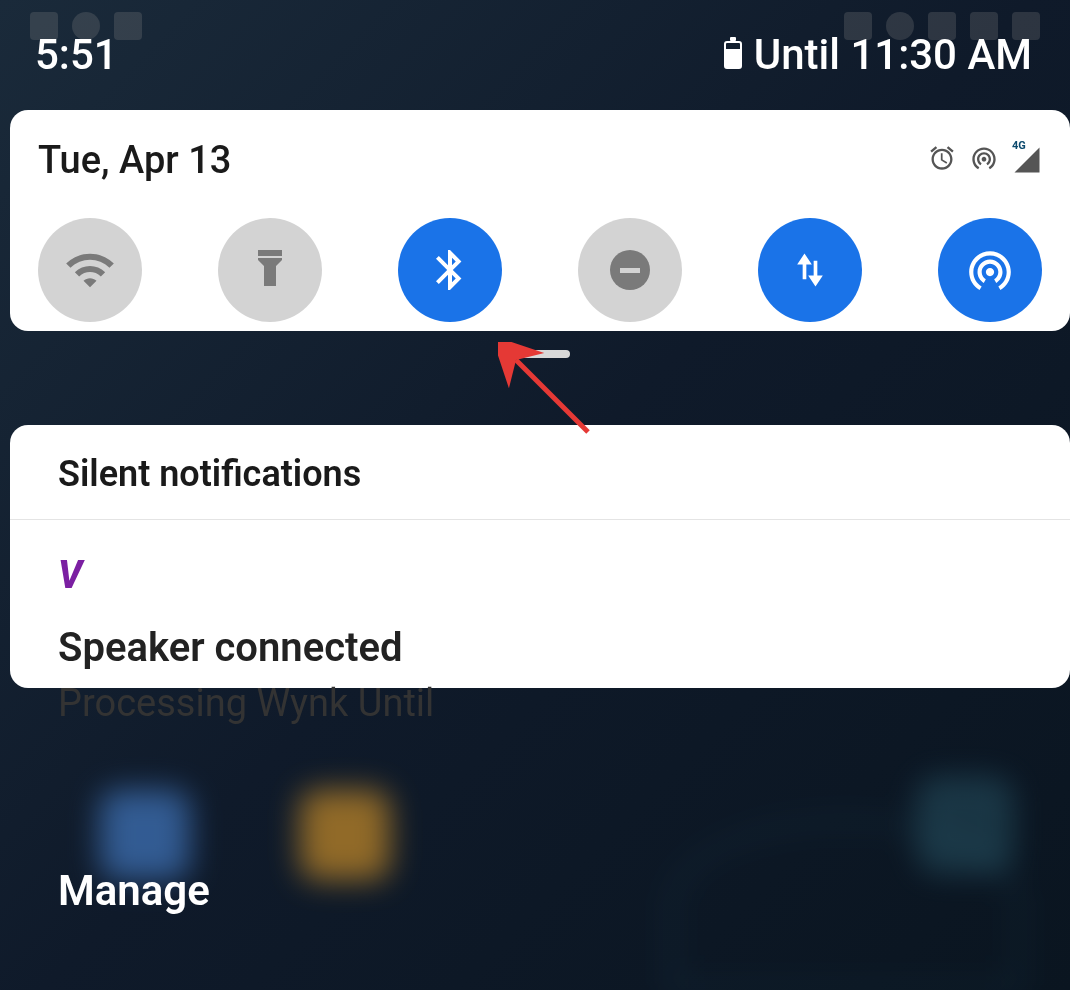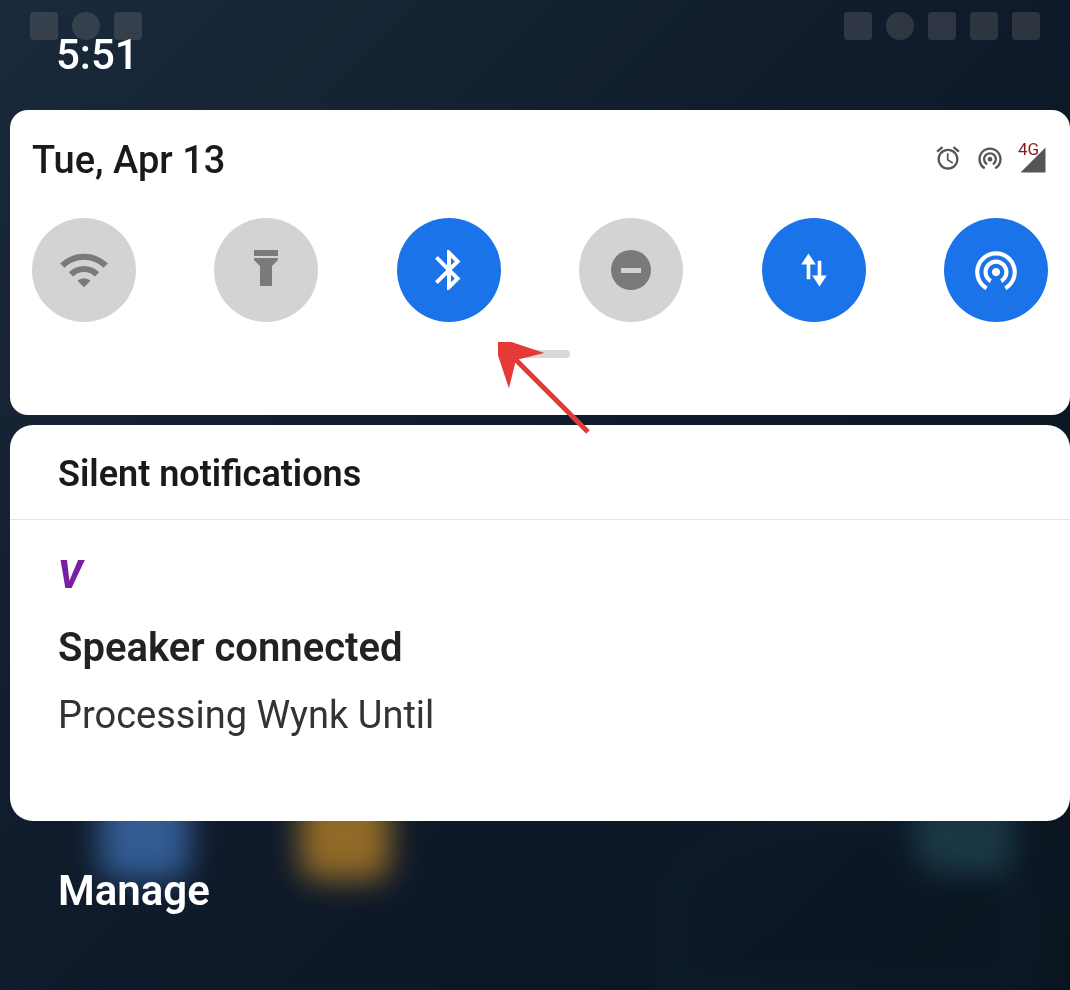--- a/index.html
+++ b/index.html
@@ -55,21 +55,21 @@
     }
     .status-dot.round { border-radius: 50%; }
     .status-row {
       position: absolute;
       top: 30px;
       left: 0;
       right: 0;
       display: flex;
       justify-content: space-between;
       align-items: center;
-      padding: 0 38px 0 56px;
+      padding: 0 38px 0 35px;
       color: white;
       font-size: 42px;
       font-weight: 500;
     }
     .battery-row {
       display: flex;
       align-items: center;
       gap: 12px;
     }
     .battery-icon {
@@ -92,22 +92,22 @@
     }
     .panel {
       position: absolute;
       left: 10px;
       right: 0;
       background: white;
       border-radius: 18px;
     }
     .qs-panel {
       top: 110px;
-      height: 305px;
-      padding: 28px 22px 18px;
+      height: 221px;
+      padding: 28px 28px 18px;
     }
     .qs-header {
       display: flex;
       justify-content: space-between;
       align-items: center;
     }
     .qs-date {
       font-size: 38px;
       font-weight: 500;
       color: #1a1a1a;
@@ -119,26 +119,26 @@
     }
     .alarm-ic svg, .hotspot-ic svg {
       fill: #555;
     }
     .signal-wrap {
       position: relative;
       display: flex;
       align-items: flex-end;
     }
     .signal-label {
-      font-size: 17px;
-      color: #7f1d1d;
+      font-size: 11px;
+      color: #0c4a6e;
       position: absolute;
       top: -8px;
       left: 0;
-      font-weight: 400;
+      font-weight: 700;
     }
     .qs-tiles {
       display: flex;
       justify-content: space-between;
       margin-top: 36px;
     }
     .tile {
       width: 104px;
       height: 104px;
       border-radius: 50%;
@@ -157,22 +157,21 @@
     .tile.on svg { fill: white; }
     .drag-handle {
       width: 60px;
       height: 8px;
       background: #d8d8d8;
       border-radius: 4px;
       margin: 28px auto 0;
     }
     .notif-panel {
       top: 425px;
-      height: 396px;
-      border-radius: 23px;
+      height: 263px;
     }
     .notif-header {
       padding: 28px 48px 24px;
       font-size: 36px;
       font-weight: 600;
       color: #1a1a1a;
       border-bottom: 1px solid #e4e4e4;
     }
     .notif-body {
       padding: 36px 48px;
@@ -191,21 +190,21 @@
       line-height: 1;
     }
     .app-name {
       font-size: 34px;
       color: #333;
     }
     .notif-title {
       font-size: 40px;
       font-weight: 600;
       color: #222;
-      margin-bottom: 22px;
+      margin-bottom: 10px;
     }
     .notif-text {
       font-size: 38px;
       font-weight: 400;
       color: #333;
     }
     .manage-btn {
       position: absolute;
       left: 58px;
       top: 866px;
@@ -241,20 +240,24 @@
     <div class="status-dot"></div>
     <div class="status-dot round"></div>
     <div class="status-dot"></div>
     <div class="status-dot"></div>
     <div class="status-dot"></div>
   </div>
 </div>
 
 <div class="status-row">
   <span>5:51</span>
+  <div class="battery-row">
+    <div class="battery-icon"></div>
+    <span>Until 11:30 AM</span>
+  </div>
 </div>
 
 <div class="panel qs-panel">
   <div class="qs-header">
     <div class="qs-date">Tue, Apr 13</div>
     <div class="qs-icons">
       <span class="alarm-ic">
         <svg width="28" height="28" viewBox="0 0 24 24">
             <path d="M22 5.72l-4.6-3.86-1.29 1.53 4.6 3.86L22 5.72zM7.88 3.39L6.6 1.86 2 5.71l1.29 1.53 4.59-3.85zM12.5 8H11v6l4.75 2.85.75-1.23-4-2.37V8zM12 4c-4.97 0-9 4.03-9 9s4.02 9 9 9c4.97 0 9-4.03 9-9s-4.03-9-9-9zm0 16c-3.87 0-7-3.13-7-7s3.13-7 7-7 7 3.13 7 7-3.13 7-7 7z"></path>
           </svg>

